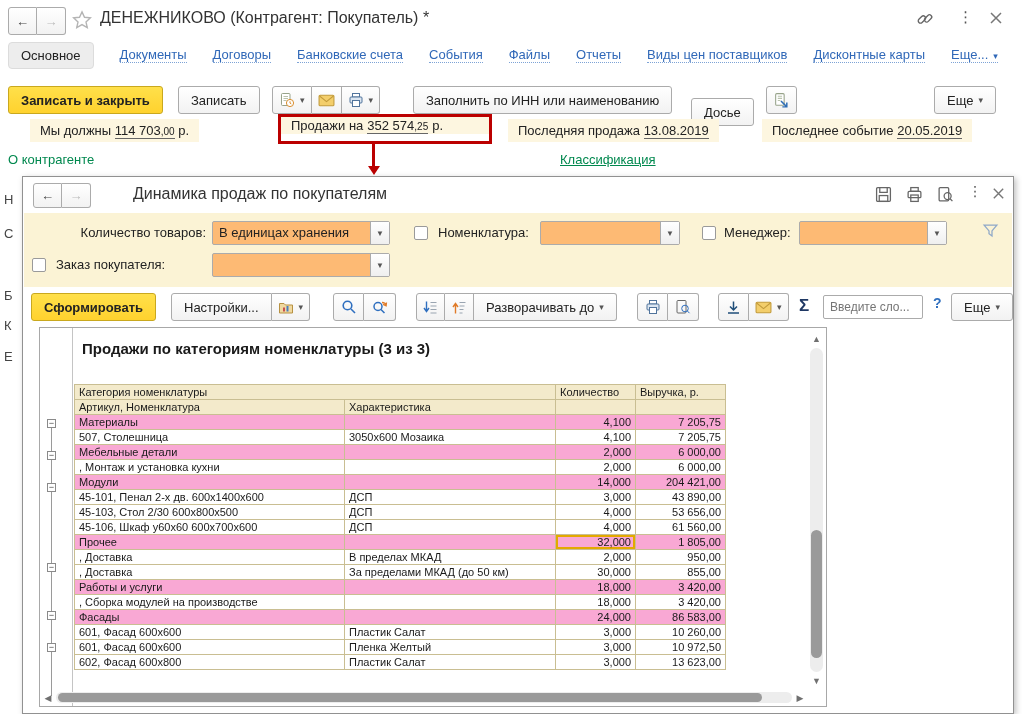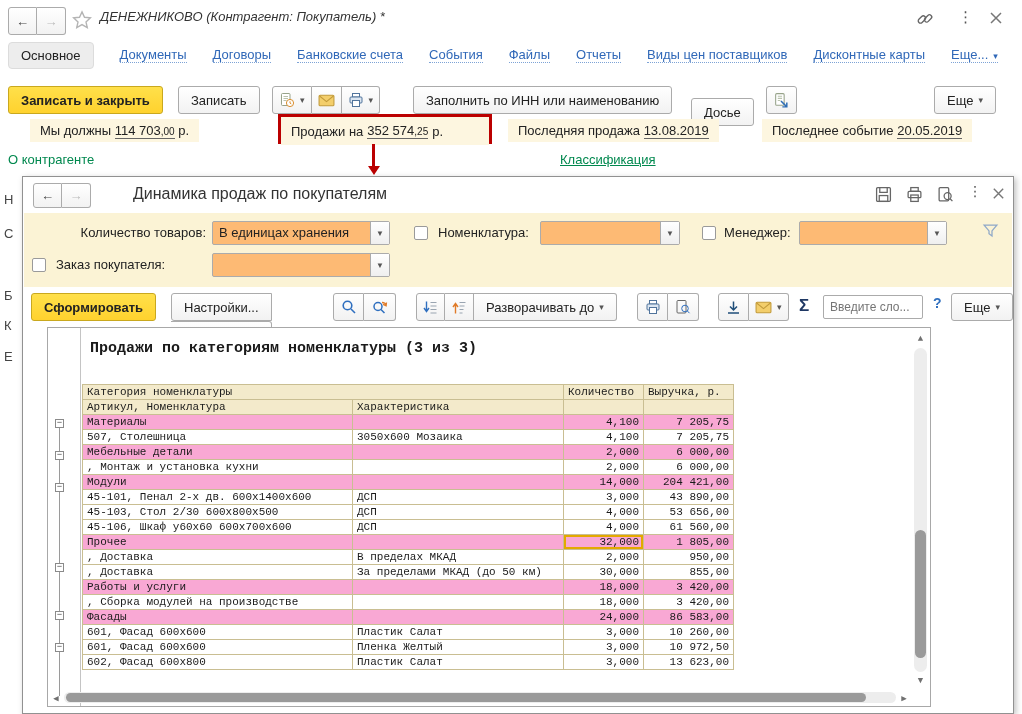--- a/index.html
+++ b/index.html
@@ -46,22 +46,22 @@
     border-radius:4px; padding:5px 12px; border-bottom:1px solid #dcdcdc; }
 
   
   .owin { position:absolute; left:22px; top:176px; width:992px; height:538px;
     background:#fff; border:1px solid #919191; box-shadow:2px 2px 6px rgba(0,0,0,.25); }
   .filter-panel { position:absolute; left:1px; right:1px; top:36px; height:74px;
     background:#fbf3d5; }
   .filter-label { font-size:13px; color:#222; white-space:nowrap; }
 
   
-  .report-box { position:absolute; left:24px; top:150px; width:884px; height:380px;
-    border:1px solid #a8a8a8; background:#fff; overflow:hidden;font-family:Liberation Mono, monospace; }
+  .report-box { position:absolute; left:16px; top:150px; width:788px; height:380px;
+    border:1px solid #a8a8a8; background:#fff; overflow:hidden; }
   .rtitle { position:absolute; left:42px; top:12px; font-size:15px; font-weight:bold;
     color:#1a1a1a; white-space:nowrap; }
   table.rep { border-collapse:collapse; table-layout:fixed; position:absolute;
     left:34px; top:56px; font-size:11px; }
   table.rep td { border:1px solid #c9be92; padding:0 4px; height:15px;
     white-space:nowrap; overflow:hidden; color:#1a1a1a; }
   table.rep td.num { text-align:right; }
   tr.hdr td { background:#f3eacb; }
   tr.grp td { background:#f9a8d4; }
   tr.itm td.c-name { }
@@ -109,21 +109,21 @@
       </div>
     <div class="btn btn-icon" style="width:29px;">
         <span style="color:#bcbcbc;font-weight:bold;">→</span>
       </div>
   </div>
   <span class="abs icon" style="left:72px; top:10px;">
     <svg width="20" height="20" viewBox="0 0 16 16">
         <path d="M8 1.5 L10 5.8 14.7 6.3 11.2 9.5 12.2 14.1 8 11.7 3.8 14.1 4.8 9.5 1.3 6.3 6 5.8 Z" fill="none" stroke="#b4b4b4" stroke-width="1.1"></path>
       </svg>
   </span>
-  <div class="abs" style="left:100px; top:9px; font-size:13px; color:#333;font-style:italic;">ДЕНЕЖНИКОВО (Контрагент: Покупатель) *</div>
+  <div class="abs" style="left:100px; top:9px; font-size:16px; color:#333;">ДЕНЕЖНИКОВО (Контрагент: Покупатель) *</div>
 
   <span class="abs icon" style="left:916px; top:10px;">
     <svg width="18" height="18" viewBox="0 0 16 16" fill="none" stroke="#666" stroke-width="1.2">
       <rect x="1.5" y="6.5" width="7.5" height="4" rx="2" transform="rotate(-45 5.2 8.5)"></rect>
       <rect x="7" y="5.5" width="7.5" height="4" rx="2" transform="rotate(-45 10.7 7.5)"></rect>
     </svg>
   </span>
   <span class="abs" style="left:958px; top:8px; color:#555; font-size:15px;">⋮</span>
   <span class="abs icon" style="left:988px; top:10px;">
     <svg width="16" height="16" viewBox="0 0 16 16">
@@ -204,21 +204,21 @@
       <span class="drop-caret">▾</span>
   </div>
 
   <div class="abs status-item" style="left:30px; top:119px;">
     <span>Мы должны</span>
     <a class="status-val"><span>114 703</span><span class="money-frac">,00</span></a>
     <span>р.</span>
   </div>
 
   <div class="red-box" style="left:278px; top:114px; width:214px; height:30px;">
-    <div class="status-item" style="height:28px; display:flex; align-items:center; gap:4px;">
+    <div class="status-item" style="height:17px; display:flex; align-items:center; gap:4px;">
       <span>Продажи на</span>
       <a class="status-val"><span>352 574</span><span class="money-frac">,25</span></a>
       <span>р.</span>
     </div>
   </div>
   <div class="red-arrow-line" style="left:372px; top:144px; height:23px;"></div>
   <div class="red-arrow-head" style="left:368px; top:166px;"></div>
 
   <div class="abs status-item" style="left:508px; top:119px;">
     <span>Последняя продажа</span>
@@ -307,21 +307,21 @@
 
       <span class="checkbox abs" style="left:8px; top:45px;"></span>
       <span class="abs filter-label" style="left:32px; top:44px;">Заказ покупателя:</span>
       <div class="combo abs" style="left:188px; top:40px; width:178px;">
         <span class="combo-text"></span>
         <span class="combo-btn">▼</span>
       </div>
     </div>
 
     <div class="abs btn btn-yellow" style="left:8px; top:116px;">Сформировать</div>
-    <div class="abs btn-group" style="left:148px; top:116px;flex-direction:column;">
+    <div class="abs btn-group" style="left:148px; top:116px;">
       <div class="btn">Настройки...</div>
       <div class="btn btn-icon">
         <span class="icon">
           <svg width="16" height="15" viewBox="0 0 16 15">
               <path d="M1.5 3.5 h4.5 l1.5 1.5 h7 v8 h-13 Z" fill="#f0d9a0" stroke="#b79142"></path>
               <rect x="5" y="7.5" width="2" height="4" fill="#c9504d"></rect>
               <rect x="8.5" y="6" width="2" height="5.5" fill="#4a7ebb"></rect>
             </svg>
         </span>
           <span class="drop-caret">▾</span>

